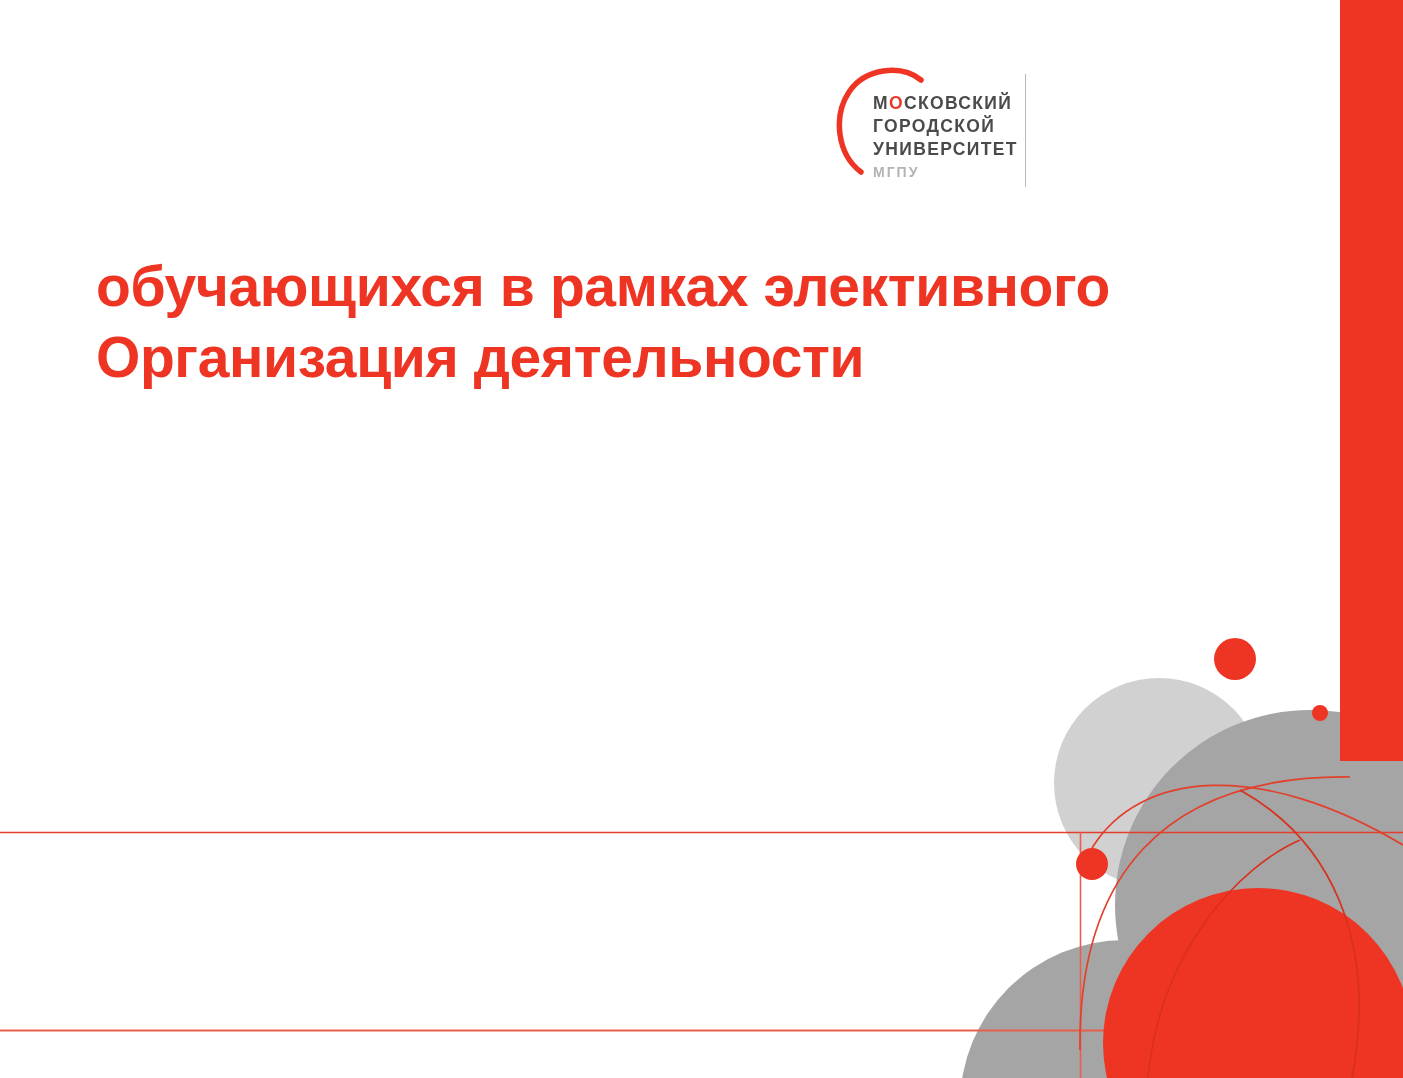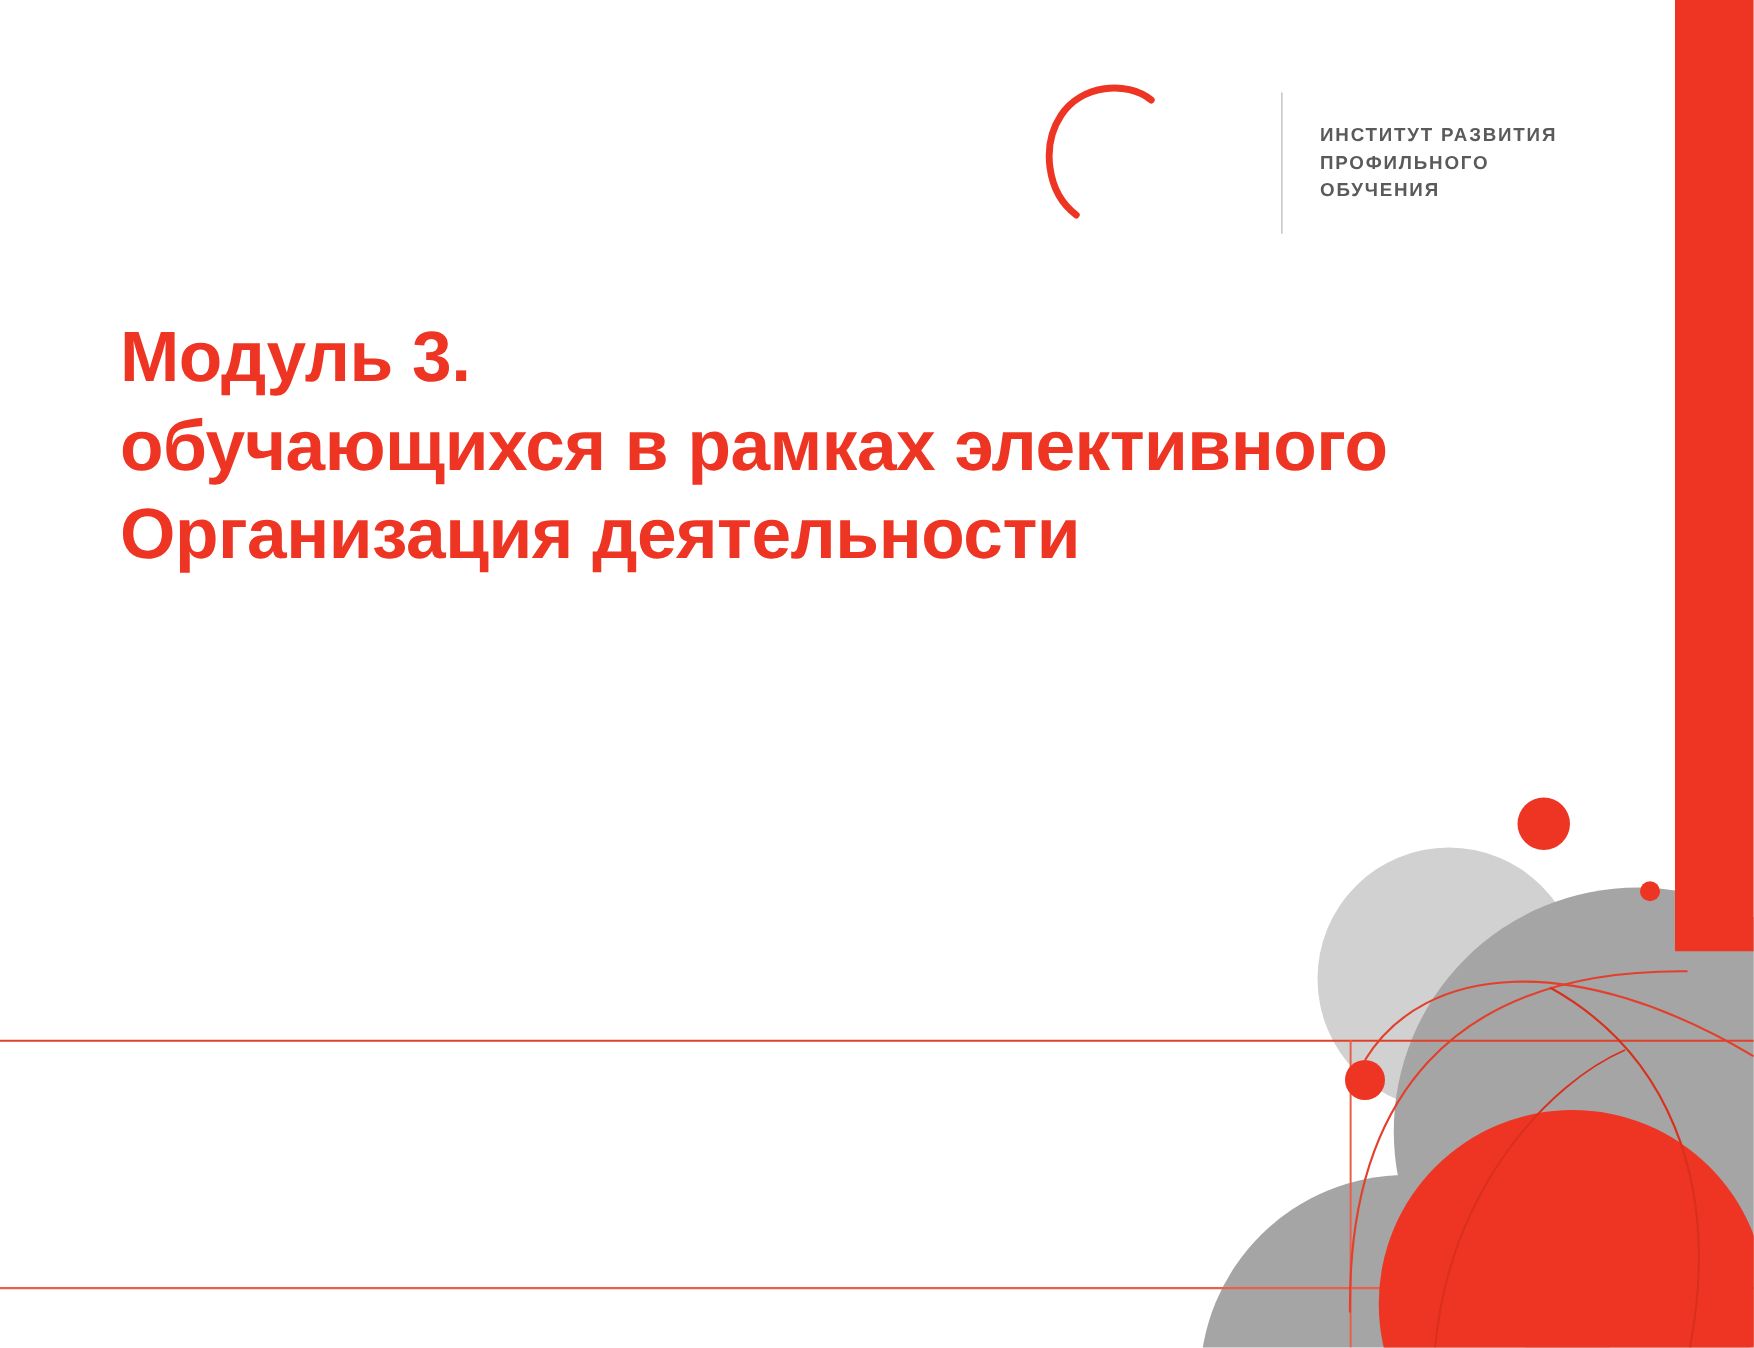--- a/index.html
+++ b/index.html
@@ -156,31 +156,31 @@
 
     <div class="right-bar"></div>
   </div>
 
   <div class="logo-block">
 
     <div class="logo-left">
       <svg class="logo-arc" viewBox="0 0 100 116">
         <path d="M 86 16 C 66 0 30 4 14 28 C -2 52 2 90 26 108" fill="none" stroke="#EE3524" stroke-width="5.5" stroke-linecap="round"></path>
       </svg>
+      <div class="logo-words">
+        <div class="lw"><span>М</span><span class="accent">О</span><span>СКОВСКИЙ</span></div>
+        <div class="lw">ГОРОДСКОЙ</div>
+        <div class="lw">УНИВЕРСИТЕТ</div>
+        <div class="lw-sub">МГПУ</div>
+      </div>
     </div>
 
     <div class="logo-divider"></div>
 
-    <div class="logo-right">
-      <div class="rw">ИНСТИТУТ РАЗВИТИЯ</div>
-      <div class="rw">ПРОФИЛЬНОГО</div>
-      <div class="rw">ОБУЧЕНИЯ</div>
-    </div>
   </div>
 
   <div class="title">
-    <div class="tline">Модуль 3.</div>
     <div class="tline">обучающихся в рамках элективного</div>
     <div class="tline">Организация деятельности</div>
   </div>
 
 
 </div>
 
 </body></html>

